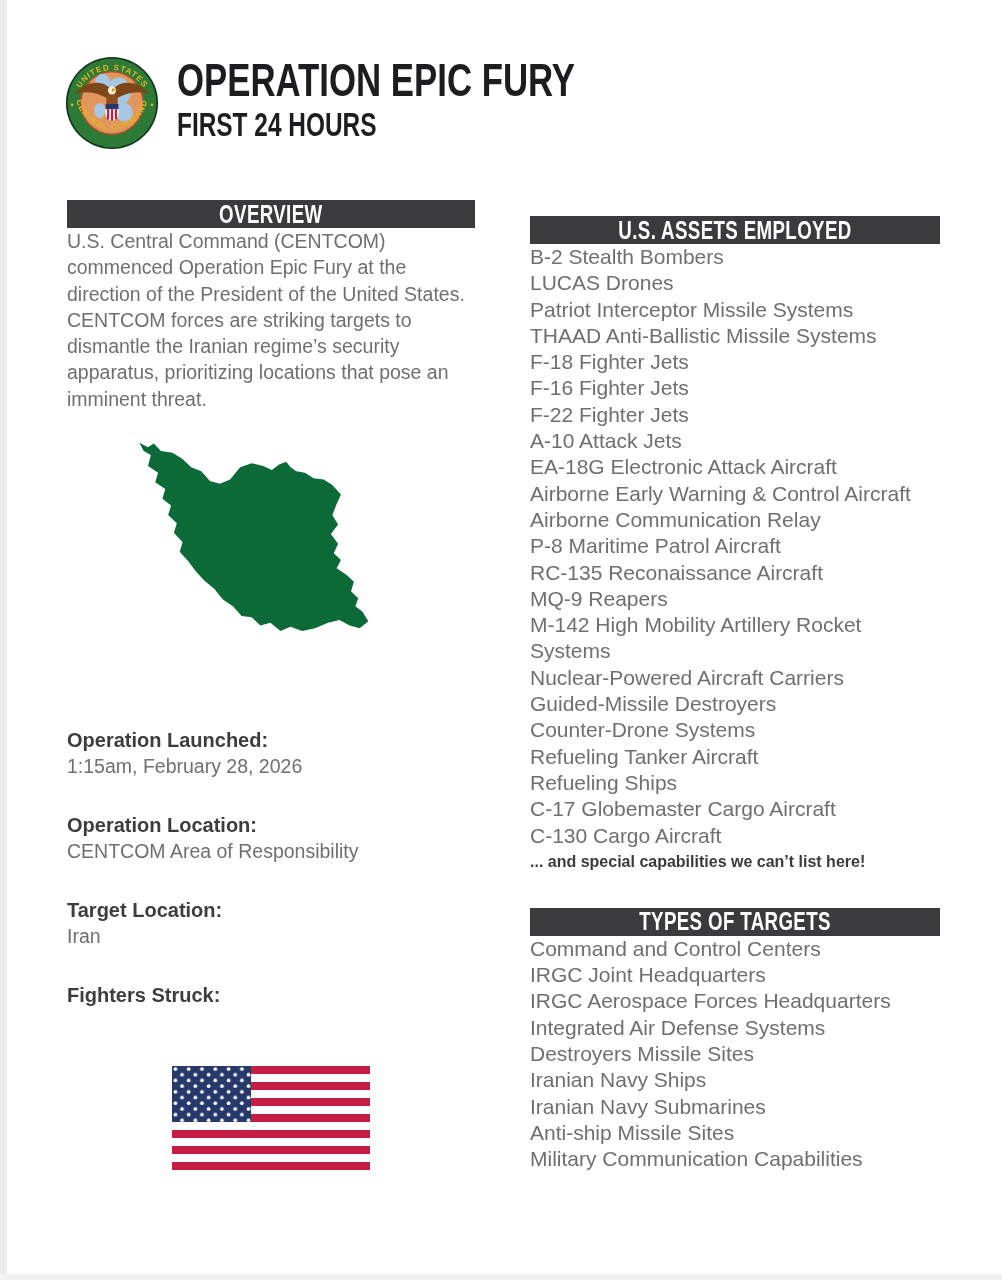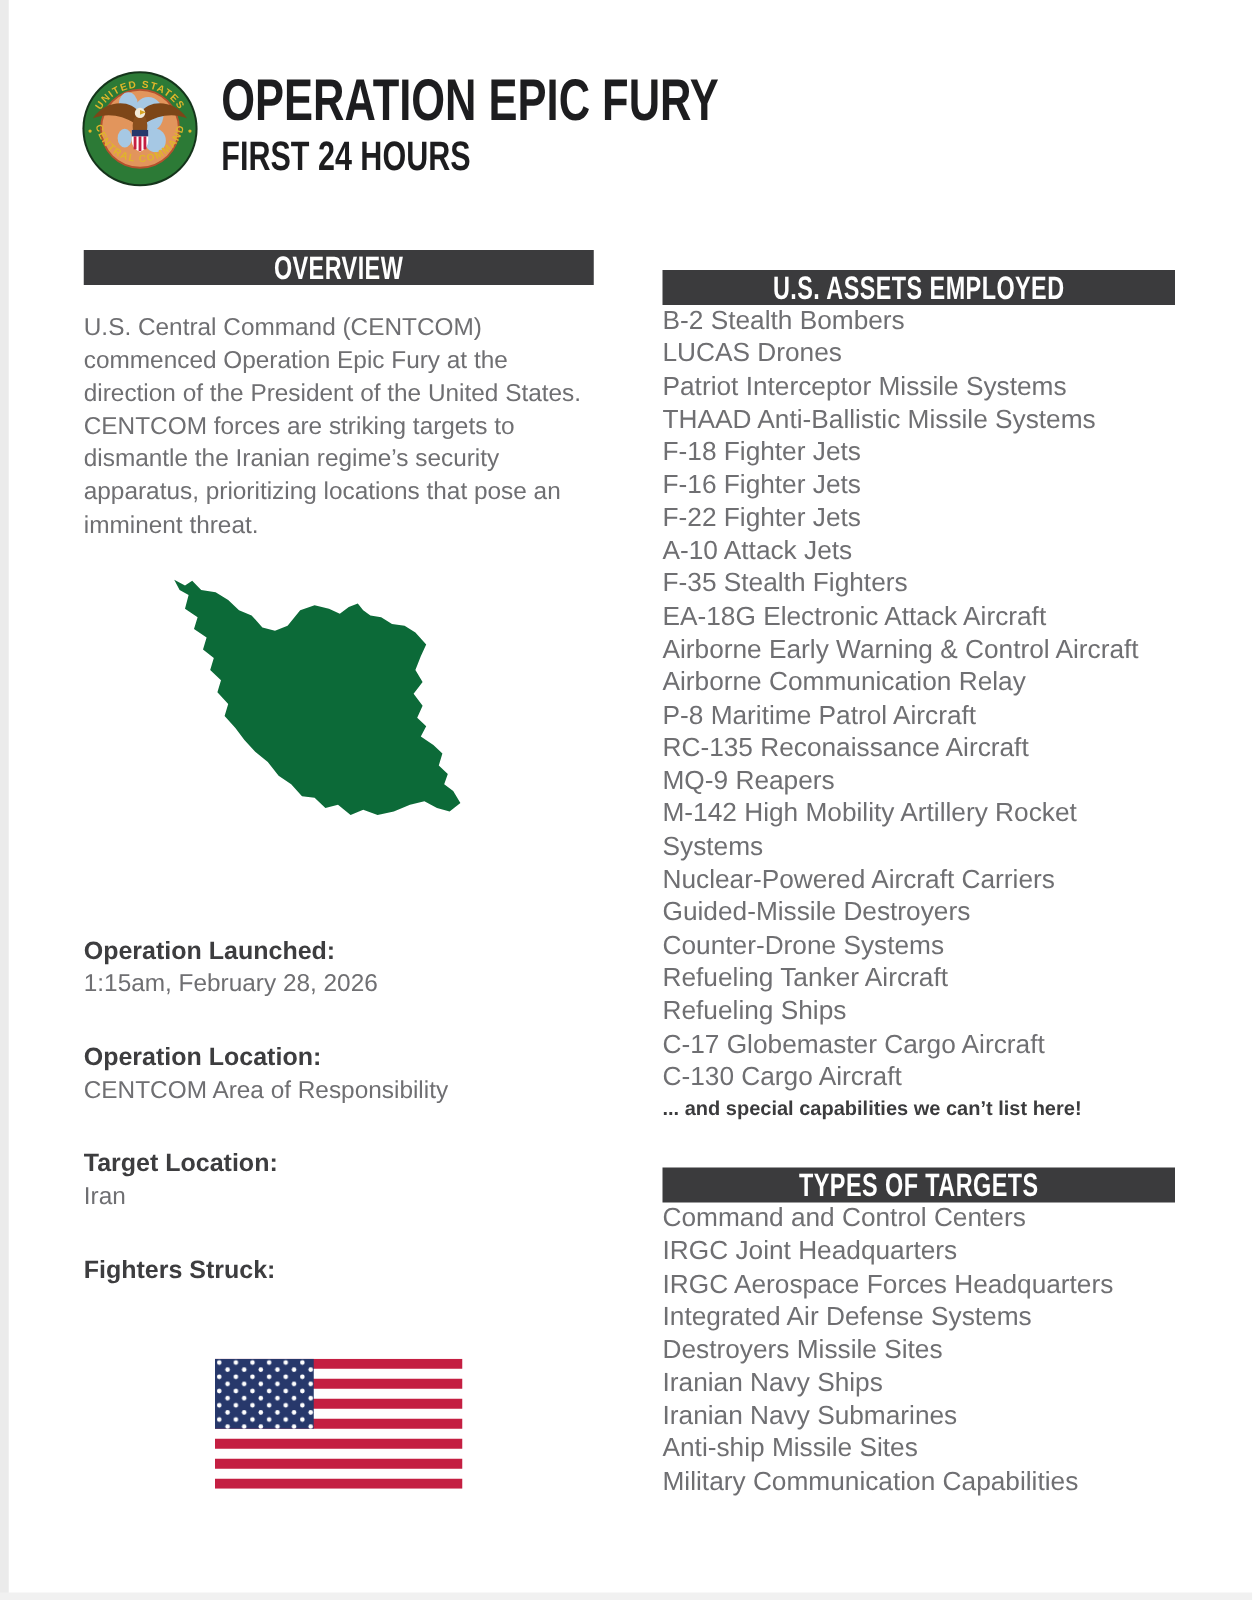--- a/index.html
+++ b/index.html
@@ -29,21 +29,21 @@
 
   .bar{
     height:28px;background:var(--bar_dark);display:flex;align-items:center;justify-content:center;
   }
   .bar span{
     color:#ffffff;font-weight:700;font-size:26px;white-space:nowrap;
     transform:scaleX(0.72);transform-origin:center;letter-spacing:0.5px;
   }
 
   .body-text{color:var(--text_gray);font-size:19.5px;line-height:26.3px;}
-  .overview-text{margin-top:21px;white-space:pre-line;}
+  .overview-text{white-space:pre-line;}
 
   .iran-map{display:block;margin:13px 0 0 45px;width:288px;height:240px;}
 
   .info-blocks{margin-top:62px;}
   .info-block{margin-bottom:17px;}
   .info-label{font-size:20px;font-weight:700;color:#3d3d3f;line-height:26px;margin-top:33px;}
   .info-value{font-size:19.5px;color:var(--text_gray);line-height:26px;}
 
   .us-flag{display:block;margin:58px 0 0 105px;width:198px;height:104px;}
 
@@ -178,21 +178,20 @@
     </div>
     <ul class="plain asset-list">
         <li>B-2 Stealth Bombers</li>
         <li>LUCAS Drones</li>
         <li>Patriot Interceptor Missile Systems</li>
         <li>THAAD Anti-Ballistic Missile Systems</li>
         <li>F-18 Fighter Jets</li>
         <li>F-16 Fighter Jets</li>
         <li>F-22 Fighter Jets</li>
         <li>A-10 Attack Jets</li>
-        <li>F-35 Stealth Fighters</li>
         <li>EA-18G Electronic Attack Aircraft</li>
         <li>Airborne Early Warning &amp; Control Aircraft</li>
         <li>Airborne Communication Relay</li>
         <li>P-8 Maritime Patrol Aircraft</li>
         <li>RC-135 Reconaissance Aircraft</li>
         <li>MQ-9 Reapers</li>
         <li>M-142 High Mobility Artillery Rocket Systems</li>
         <li>Nuclear-Powered Aircraft Carriers</li>
         <li>Guided-Missile Destroyers</li>
         <li>Counter-Drone Systems</li>

